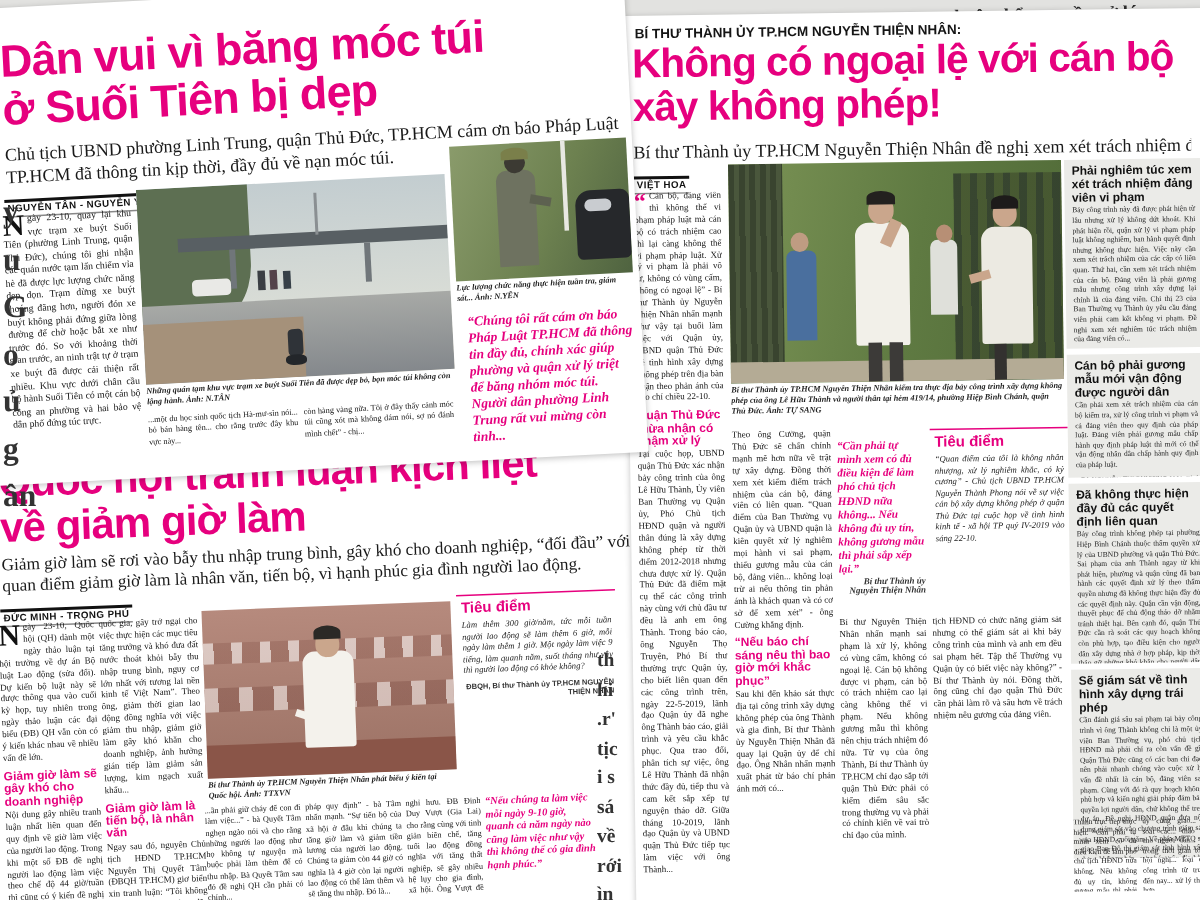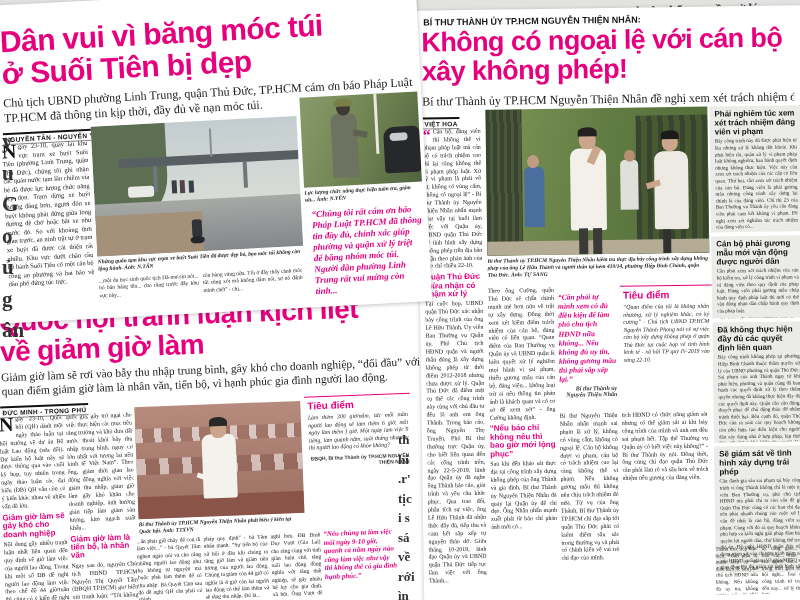--- a/index.html
+++ b/index.html
@@ -131,21 +131,21 @@
       <div style="left:175px;top:23px;width:18px;height:9px;background:#1d1b1a;border-radius:50% 50% 0 0;"></div>
       <div style="left:160px;top:74px;width:14px;height:6px;background:#caa68c;transform:rotate(-15deg);"></div>
       <div style="left:176px;top:122px;width:8px;height:24px;background:#33312f;"></div>
       <div style="left:134px;top:52px;width:18px;height:50px;background:#dfe0da;border-radius:5px 5px 0 0;"></div>
       <div style="left:138px;top:42px;width:11px;height:12px;background:#b78f75;border-radius:50%;"></div>
     </div>
     <div class="abs cap" style="left:488px;top:256px;width:222px;height:26px;">Bí thư Thành ủy TP.HCM Nguyễn Thiện Nhân kiểm tra thực địa bảy công trình xây dựng không phép của ông Lê Hữu Thành và người thân tại hẻm 419/14, phường Hiệp Bình Chánh, quận Thủ Đức. Ảnh: TỰ SANG</div>
 
     <div class="abs bt" style="left:488px;top:286px;width:66px;height:308px;">
       <p>Theo ông Cường, quận Thủ Đức sẽ chấn chỉnh mạnh mẽ hơn nữa về trật tự xây dựng. Đồng thời xem xét kiểm điểm trách nhiệm của cán bộ, đảng viên có liên quan. “Quan điểm của Ban Thường vụ Quận ủy và UBND quận là kiên quyết xử lý nghiêm mọi hành vi sai phạm, thiếu gương mẫu của cán bộ, đảng viên... không loại trừ ai nếu thông tin phản ánh là khách quan và có cơ sở để xem xét” - ông Cường khẳng định.</p>
-      <div class="sub">“Nếu báo chí không nêu thì bao giờ mới lộng phục”</div>
+      <div class="sub">“Nếu báo chí sáng nêu thì bao giờ mới khắc phục”</div>
       <p>Sau khi đến khảo sát thực địa tại công trình xây dựng không phép của ông Thành và gia đình, Bí thư Thành ủy Nguyễn Thiện Nhân đã quay lại Quận ủy để chỉ đạo. Ông Nhân nhấn mạnh xuất phát từ báo chí phản ánh mới có...</p>
     </div>
 
     <div class="abs" style="left:558px;top:292px;width:58px;height:116px;overflow:hidden;">
       <div class="pq" style="font-size:7.5px;">“Cần phải tự mình xem có đủ điều kiện để làm phó chủ tịch HĐND nữa không... Nếu không đủ uy tín, không gương mẫu thì phải sắp xếp lại.”</div>
       <div class="pq-attr">Bí thư Thành ủy Nguyễn Thiện Nhân</div>
     </div>
     <div class="abs bt" style="left:558px;top:412px;width:58px;height:182px;">Bí thư Nguyễn Thiện Nhân nhấn mạnh sai phạm là xử lý, không có vùng cấm, không có ngoại lệ. Cán bộ không được vi phạm, cán bộ có trách nhiệm cao lại càng không thể vi phạm. Nếu không gương mẫu thì không nên chịu trách nhiệm đó nữa. Từ vụ của ông Thành, Bí thư Thành ủy TP.HCM chỉ đạo sắp tới quận Thủ Đức phải có kiểm điểm sâu sắc trong thường vụ và phải có chính kiến về vai trò chỉ đạo của mình.</div>
 
     <div class="abs td" style="left:620px;top:286px;width:86px;height:120px;">

